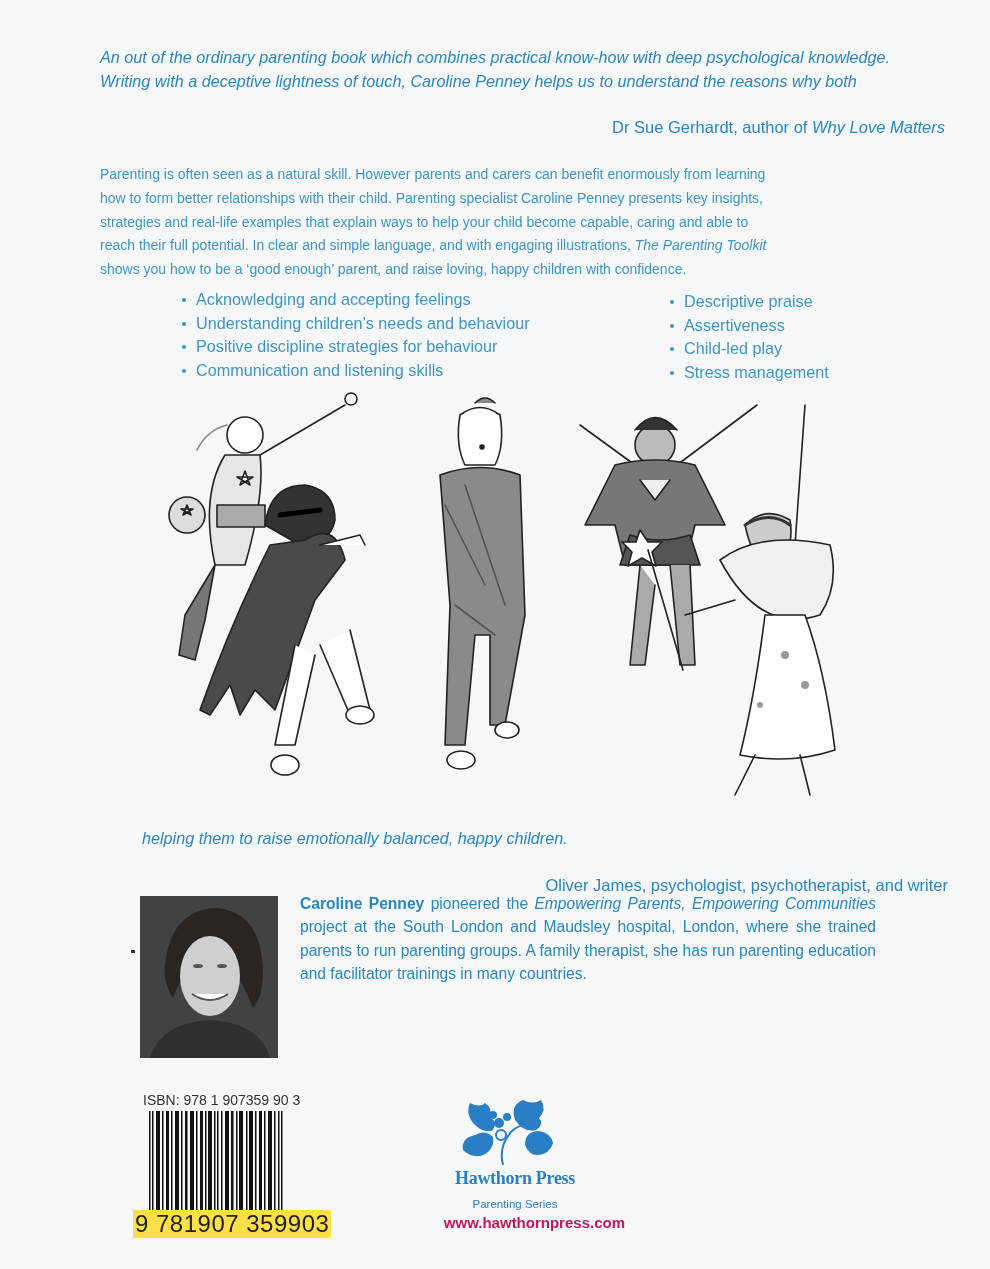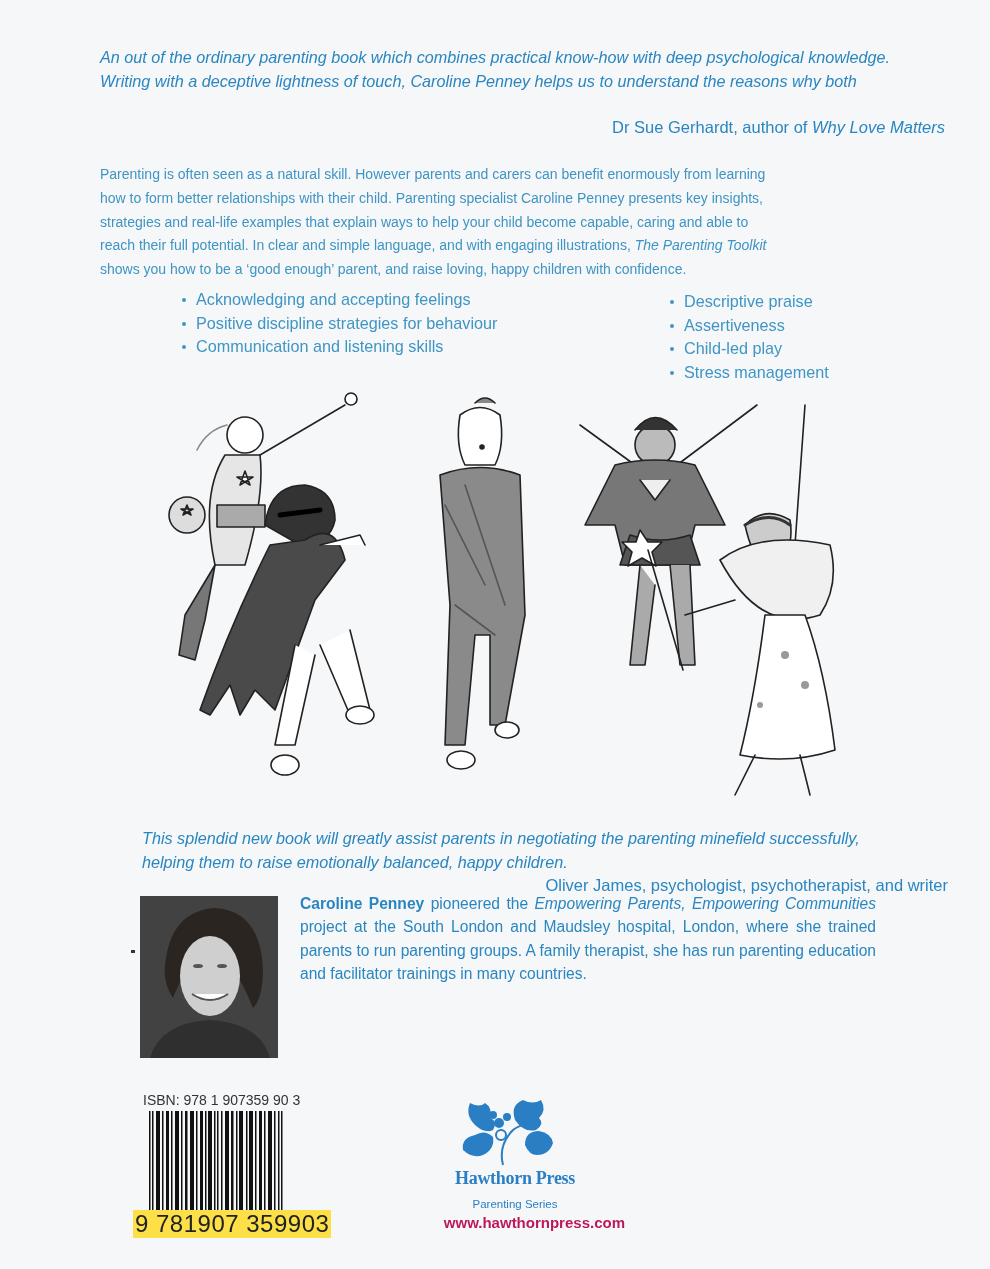--- a/index.html
+++ b/index.html
@@ -98,20 +98,21 @@
 <div class="abs para">
   <span class="line">Parenting is often seen as a natural skill. However parents and carers can benefit enormously from learning</span>
   <span class="line">how to form better relationships with their child. Parenting specialist Caroline Penney presents key insights,</span>
   <span class="line">strategies and real-life examples that explain ways to help your child become capable, caring and able to</span>
   <span class="line"><span>reach their full potential. In clear and simple language, and with engaging illustrations, </span><i>The Parenting Toolkit</i></span>
   <span class="line">shows you how to be a ‘good enough’ parent, and raise loving, happy children with confidence.</span>
 </div>
 
 <ul class="abs bullets left">
   <li>Acknowledging and accepting feelings</li>
+  <li>Understanding children’s needs and behaviour</li>
   <li>Positive discipline strategies for behaviour</li>
   <li>Communication and listening skills</li>
 </ul>
 <ul class="abs bullets right">
   <li>Descriptive praise</li>
   <li>Assertiveness</li>
   <li>Child-led play</li>
   <li>Stress management</li>
 </ul>
 
@@ -171,21 +172,20 @@
     <circle cx="660" cy="300" r="4" fill="#999" stroke="none"></circle>
     <circle cx="615" cy="320" r="3" fill="#999" stroke="none"></circle>
     <path d="M610 370 l-20 40 M655 370 l10 40"></path>
     <path d="M495 145 l8 12 l14 0 l-10 10 l4 14 l-14 -8 l-14 8 l4 -14 l-10 -10 l14 0 z" fill="#fff"></path>
     <path d="M503 165 l35 120"></path>
     <path d="M540 230 l50 -15"></path>
   </g>
 </svg>
 
 <div class="abs quote2">
-  <span class="line">This splendid new book will greatly assist parents in negotiating the parenting minefield successfully,</span>
   <span class="line">helping them to raise emotionally balanced, happy children.</span>
 </div>
 <div class="abs attr2">Oliver James, psychologist, psychotherapist, and writer</div>
 
 <div class="abs photo-dot"></div>
 <div class="abs photo">
   <svg width="138" height="162" viewBox="0 0 138 162">
     <rect width="138" height="162" fill="#3a3a3a"></rect>
     <path d="M0 0 h138 v162 h-138 z" fill="#4a4a4a" opacity="0.5"></path>
     <path d="M25 70 q5 -55 50 -58 q45 3 48 60 q0 30 -10 40 q-20 -50 -40 -55 q-25 5 -40 45 q-10 -15 -8 -32 z" fill="#2a2520"></path>

